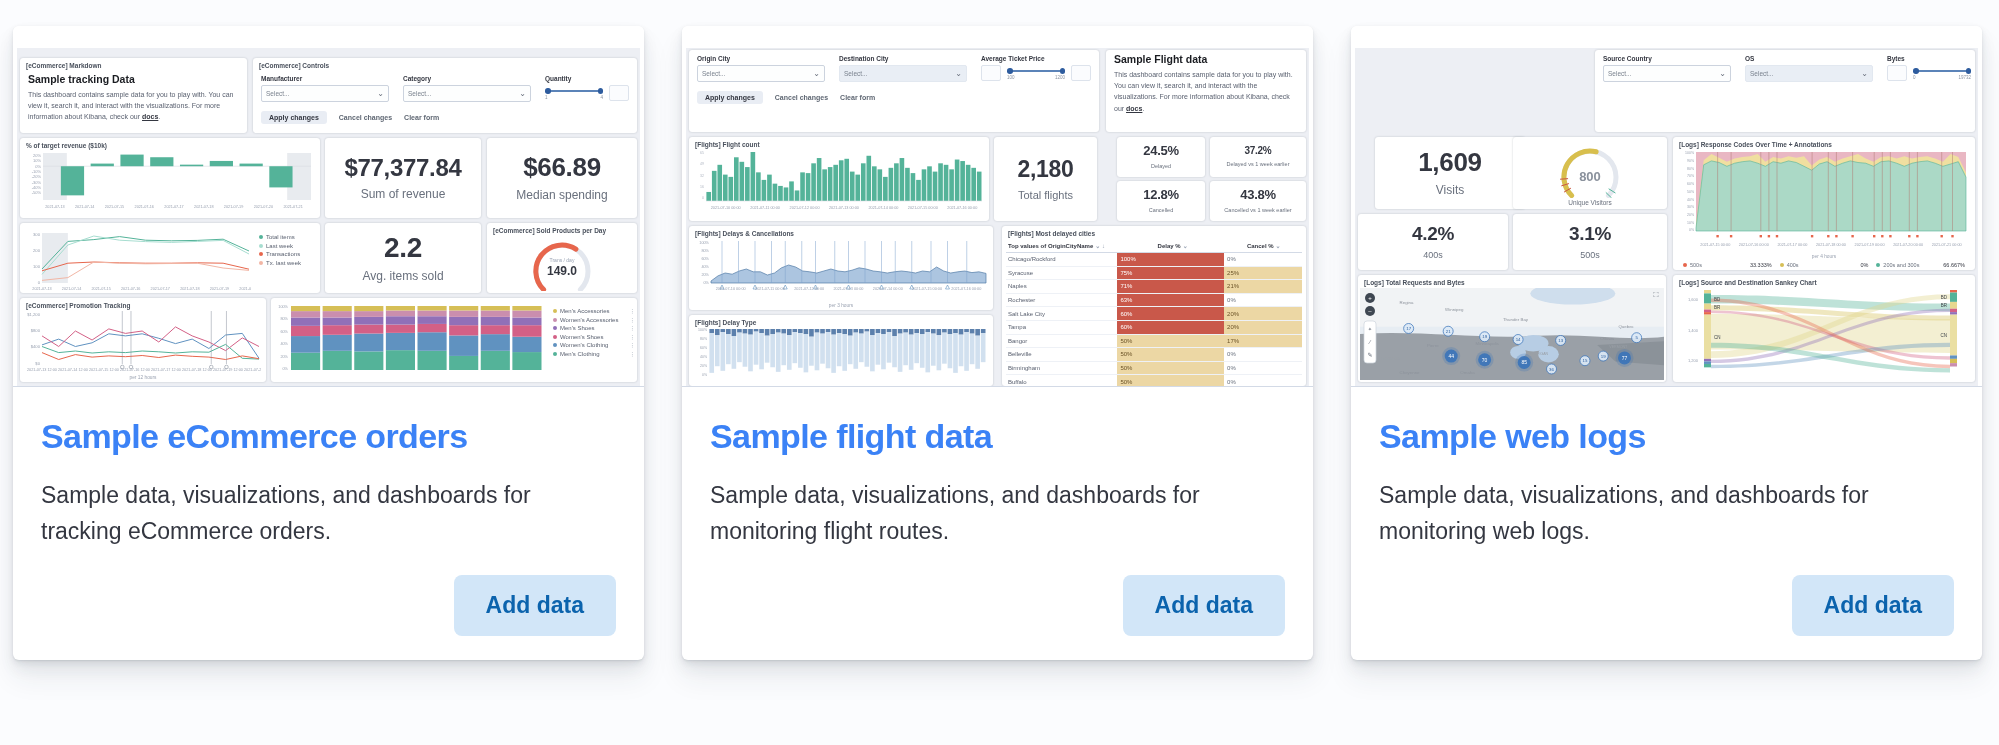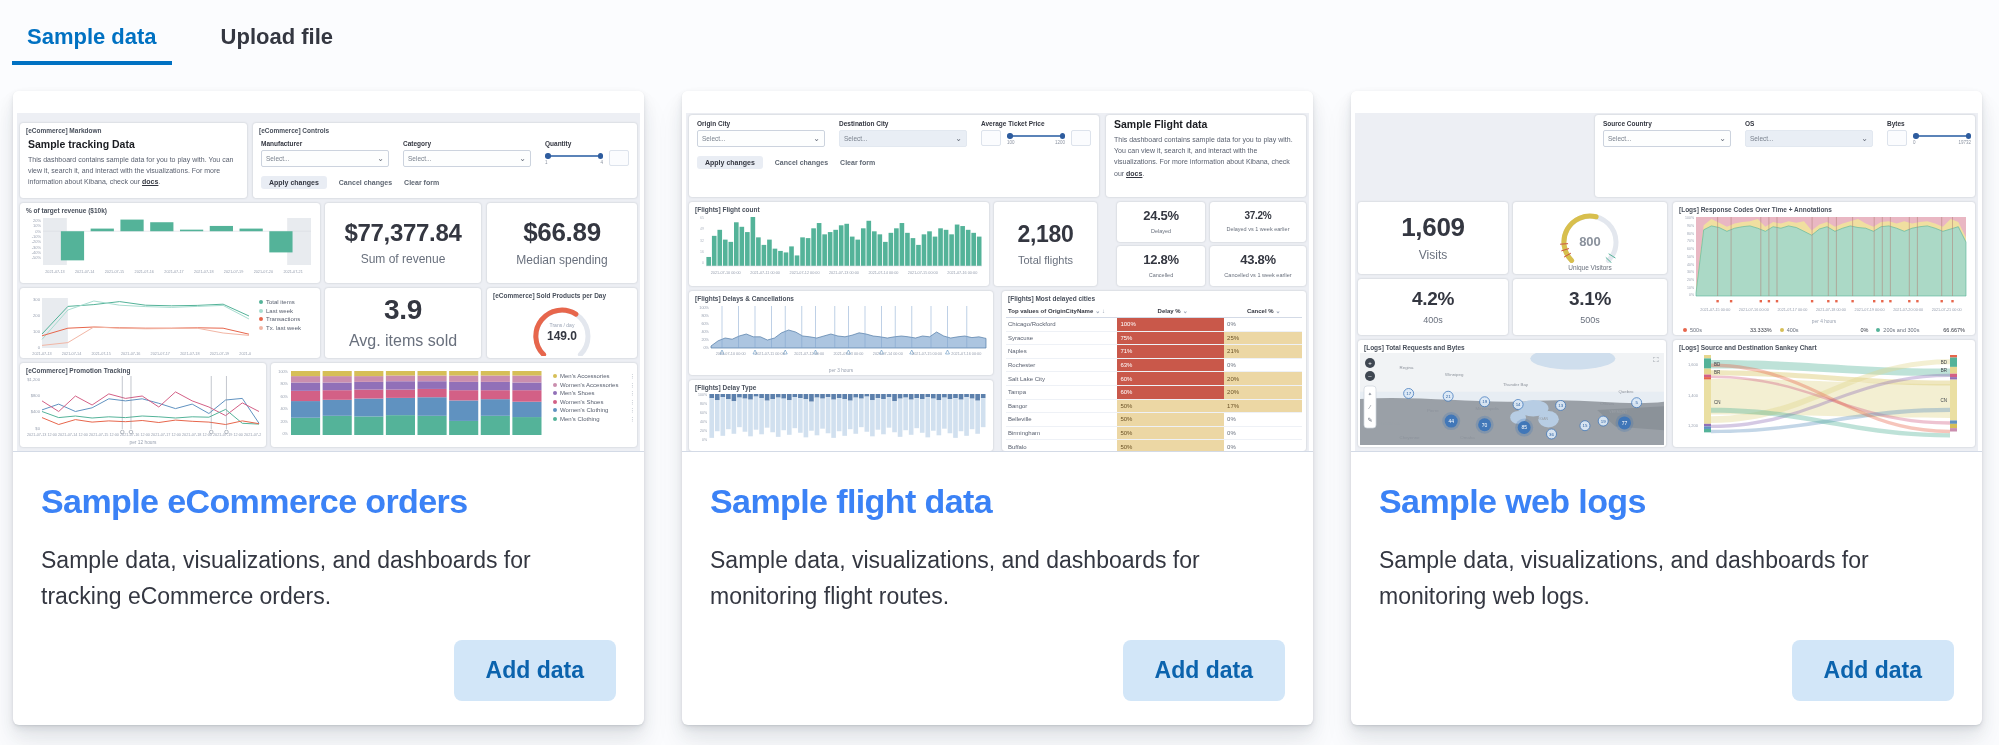--- a/index.html
+++ b/index.html
@@ -62,24 +62,20 @@
   .cbody h2{margin:4px 0 0;font-size:34px;font-weight:800;color:#3b82f6;letter-spacing:-.6px;}
   .cbody p{margin:22px 0 0;font-size:23px;color:#343741;line-height:1.55;max-width:565px;}
   .btnrow{margin-top:auto;display:flex;justify-content:flex-end;}
   button.add{background:#d2e6f8;color:#0b63ad;border:none;border-radius:8px;font-family:"Liberation Sans",sans-serif;font-weight:700;font-size:23px;padding:17px 32px;cursor:pointer;}
   svg text{font-family:"Liberation Sans",sans-serif;}
 </style>
 </head>
 <body>
 
 <div class="page">
-  <div class="tabs">
-    <div class="tab active">Sample data</div>
-    <div class="tab">Upload file</div>
-  </div>
   <div class="cards">
     <section class="card">
       <div class="preview">
           <div class="dashbg"></div>
           <div class="panel" style="left: 7px; top: 32px; width: 227px; height: 75px;">
             <div class="ptitle">[eCommerce] Markdown</div>
             <div class="md-h">Sample tracking Data</div>
             <div class="md-b">This dashboard contains sample data for you to play with. You can view it, search it, and interact with the visualizations. For more information about Kibana, check our <span class="md-link">docs</span>.</div>
           </div>
           <div class="panel" style="left: 240px; top: 32px; width: 384px; height: 75px;">
@@ -198,22 +194,22 @@
                 <div>Transactions</div>
               </div>
               <div class="lg-item">
                 <div class="lg-dot" style="background: rgb(242, 182, 165);"></div>
                 <div>Tx. last week</div>
               </div>
             </div>
           </div>
           <div class="panel" style="left: 312px; top: 197px; width: 156px; height: 70px;">
             <div class="mbox">
-              <div class="m-val" style="font-size: 28px;">3.9</div>
-              <div class="m-lab" style="font-size: 16px;">Avg. items sold</div>
+              <div class="m-val" style="font-size: 28px;">2.2</div>
+              <div class="m-lab" style="font-size: 12px;">Avg. items sold</div>
             </div>
           </div>
           <div class="panel" style="left: 474px; top: 197px; width: 150px; height: 70px;">
             <div class="ptitle">[eCommerce] Sold Products per Day</div>
             <svg width="150" height="55" style="position:absolute;left:0;top:13px">
               <path d="M56.6,53.6 A26,26 0 1 1 93.4,53.6" stroke="#e3e7ee" stroke-width="5" fill="none" stroke-linecap="round"></path>
               <path d="M56.6,53.6 A26,26 0 0 1 88.9,13.2" stroke="#e7664c" stroke-width="5" fill="none" stroke-linecap="round"></path>
               <text x="75" y="26.200000000000003" font-size="5" fill="#98a2b3" text-anchor="middle">Trans / day</text>
               <text x="75" y="39.2" font-size="12" fill="#343741" text-anchor="middle" font-weight="700">149.0</text>
             </svg>
@@ -749,21 +745,21 @@
                     <div class="ctl-sline"></div>
                     <div class="ctl-dot l"></div>
                     <div class="ctl-dot r"></div>
                     <div class="ctl-min">0</div>
                     <div class="ctl-max">19732</div>
                   </div>
                 </div>
               </div>
             </div>
           </div>
-          <div class="panel" style="left: 7px; top: 111px; width: 150px; height: 72px;">
+          <div class="panel" style="left: 24px; top: 111px; width: 150px; height: 72px;">
             <div class="mbox">
               <div class="m-val" style="font-size: 26px;">1,609</div>
               <div class="m-lab" style="font-size: 12px;">Visits</div>
             </div>
           </div>
           <div class="panel" style="left: 162px; top: 111px; width: 154px; height: 72px;">
             <svg width="154" height="58" style="position:absolute;left:0;top:3px">
               <path d="M58.6,55.5 A26,26 0 1 1 95.4,55.5" stroke="#e3e7ee" stroke-width="5" fill="none" stroke-linecap="round"></path>
               <path d="M58.6,55.5 A26,26 0 0 1 83.1,11.8" stroke="#d8bf4d" stroke-width="5" fill="none" stroke-linecap="round"></path>
               <line x1="57.94744111674235" y1="48.12" x2="51.01923788646684" y2="52.12" stroke="#cc5642" stroke-width="1"></line>

